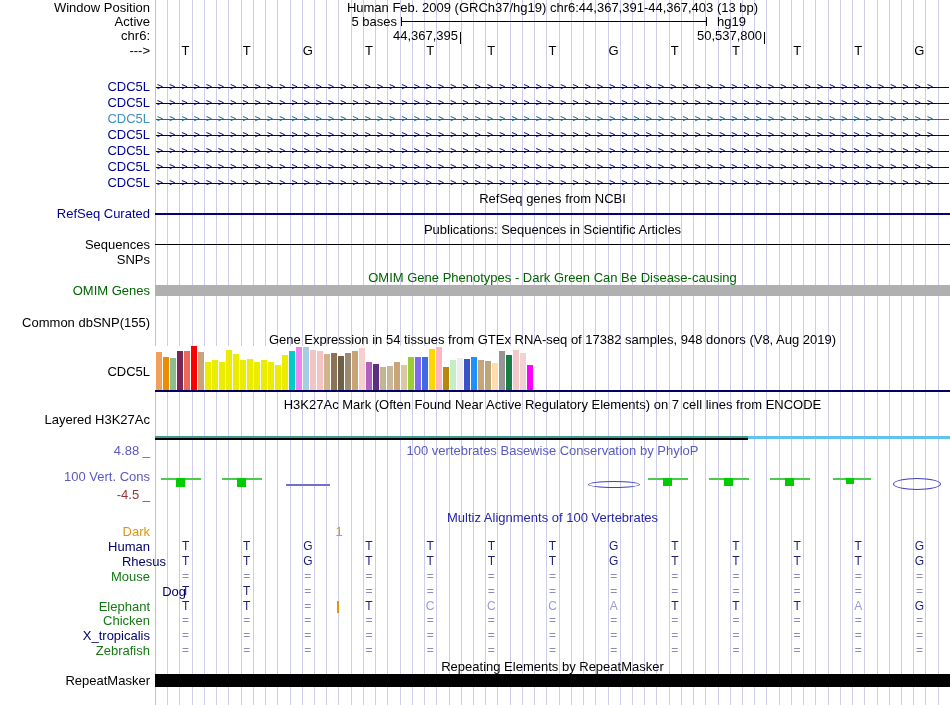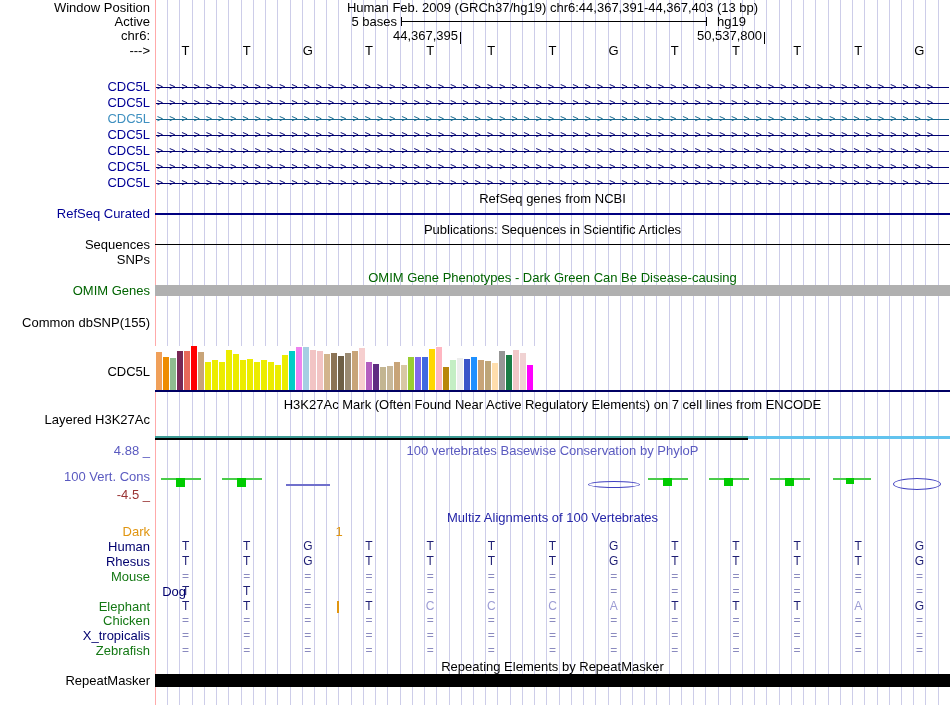--- a/index.html
+++ b/index.html
@@ -109,20 +109,21 @@
   <div class="lbl" style="top:238px">Sequences</div>
   <div class="hline" style="top:244px;left:155px;width:795px"></div>
   <div class="lbl" style="top:253px">SNPs</div>
 
   <div class="ctr omimgreen" style="top:271px">OMIM Gene Phenotypes - Dark Green Can Be Disease-causing</div>
   <div class="lbl omimgreen" style="top:284px">OMIM Genes</div>
   <div class="abs" style="top:285px;left:155px;width:795px;height:11px;background:#b0b0b0"></div>
 
   <div class="lbl" style="top:316px">Common dbSNP(155)</div>
 
+  <div class="ctr" style="top:333px">Gene Expression in 54 tissues from GTEx RNA-seq of 17382 samples, 948 donors (V8, Aug 2019)</div>
   <div class="lbl" style="top:365px">CDC5L</div>
   <div class="abs" style="top:346px;left:155px;width:383px;height:45px;background:#fff"></div>
   <div class="abs" style="top:346px;left:156px;width:382px;height:44px;display:flex;align-items:flex-end">
       <span class="bar" style="width: 6px; height: 38px; background: rgb(240, 160, 90);"></span>
       <span class="bar" style="width: 6px; height: 33px; background: rgb(238, 140, 0);"></span>
       <span class="bar" style="width: 6px; height: 32px; background: rgb(143, 188, 143);"></span>
       <span class="bar" style="width: 6px; height: 39px; background: rgb(120, 40, 85);"></span>
       <span class="bar" style="width: 6px; height: 39px; background: rgb(233, 105, 90);"></span>
       <span class="bar" style="width: 6px; height: 44px; background: rgb(255, 0, 0);"></span>
       <span class="bar" style="width: 6px; height: 38px; background: rgb(200, 164, 120);"></span>
@@ -215,21 +216,21 @@
       <div class="mz" style="top: 540px; left: 369.038px; color: rgb(30, 30, 116);">T</div>
       <div class="mz" style="top: 540px; left: 430.192px; color: rgb(30, 30, 116);">T</div>
       <div class="mz" style="top: 540px; left: 491.346px; color: rgb(30, 30, 116);">T</div>
       <div class="mz" style="top: 540px; left: 552.5px; color: rgb(30, 30, 116);">T</div>
       <div class="mz" style="top: 540px; left: 613.654px; color: rgb(30, 30, 116);">G</div>
       <div class="mz" style="top: 540px; left: 674.808px; color: rgb(30, 30, 116);">T</div>
       <div class="mz" style="top: 540px; left: 735.962px; color: rgb(30, 30, 116);">T</div>
       <div class="mz" style="top: 540px; left: 797.115px; color: rgb(30, 30, 116);">T</div>
       <div class="mz" style="top: 540px; left: 858.269px; color: rgb(30, 30, 116);">T</div>
       <div class="mz" style="top: 540px; left: 919.423px; color: rgb(30, 30, 116);">G</div>
-      <div class="lbl" style="top: 555px; color: rgb(0, 0, 110);">Rhesus</div>
+      <div class="lbl" style="top: 555px; color: rgb(0, 0, 110); margin-left: 16px;">Rhesus</div>
       <div class="mz" style="top: 555px; left: 185.577px; color: rgb(30, 30, 116);">T</div>
       <div class="mz" style="top: 555px; left: 246.731px; color: rgb(30, 30, 116);">T</div>
       <div class="mz" style="top: 555px; left: 307.885px; color: rgb(30, 30, 116);">G</div>
       <div class="mz" style="top: 555px; left: 369.038px; color: rgb(30, 30, 116);">T</div>
       <div class="mz" style="top: 555px; left: 430.192px; color: rgb(30, 30, 116);">T</div>
       <div class="mz" style="top: 555px; left: 491.346px; color: rgb(30, 30, 116);">T</div>
       <div class="mz" style="top: 555px; left: 552.5px; color: rgb(30, 30, 116);">T</div>
       <div class="mz" style="top: 555px; left: 613.654px; color: rgb(30, 30, 116);">G</div>
       <div class="mz" style="top: 555px; left: 674.808px; color: rgb(30, 30, 116);">T</div>
       <div class="mz" style="top: 555px; left: 735.962px; color: rgb(30, 30, 116);">T</div>

